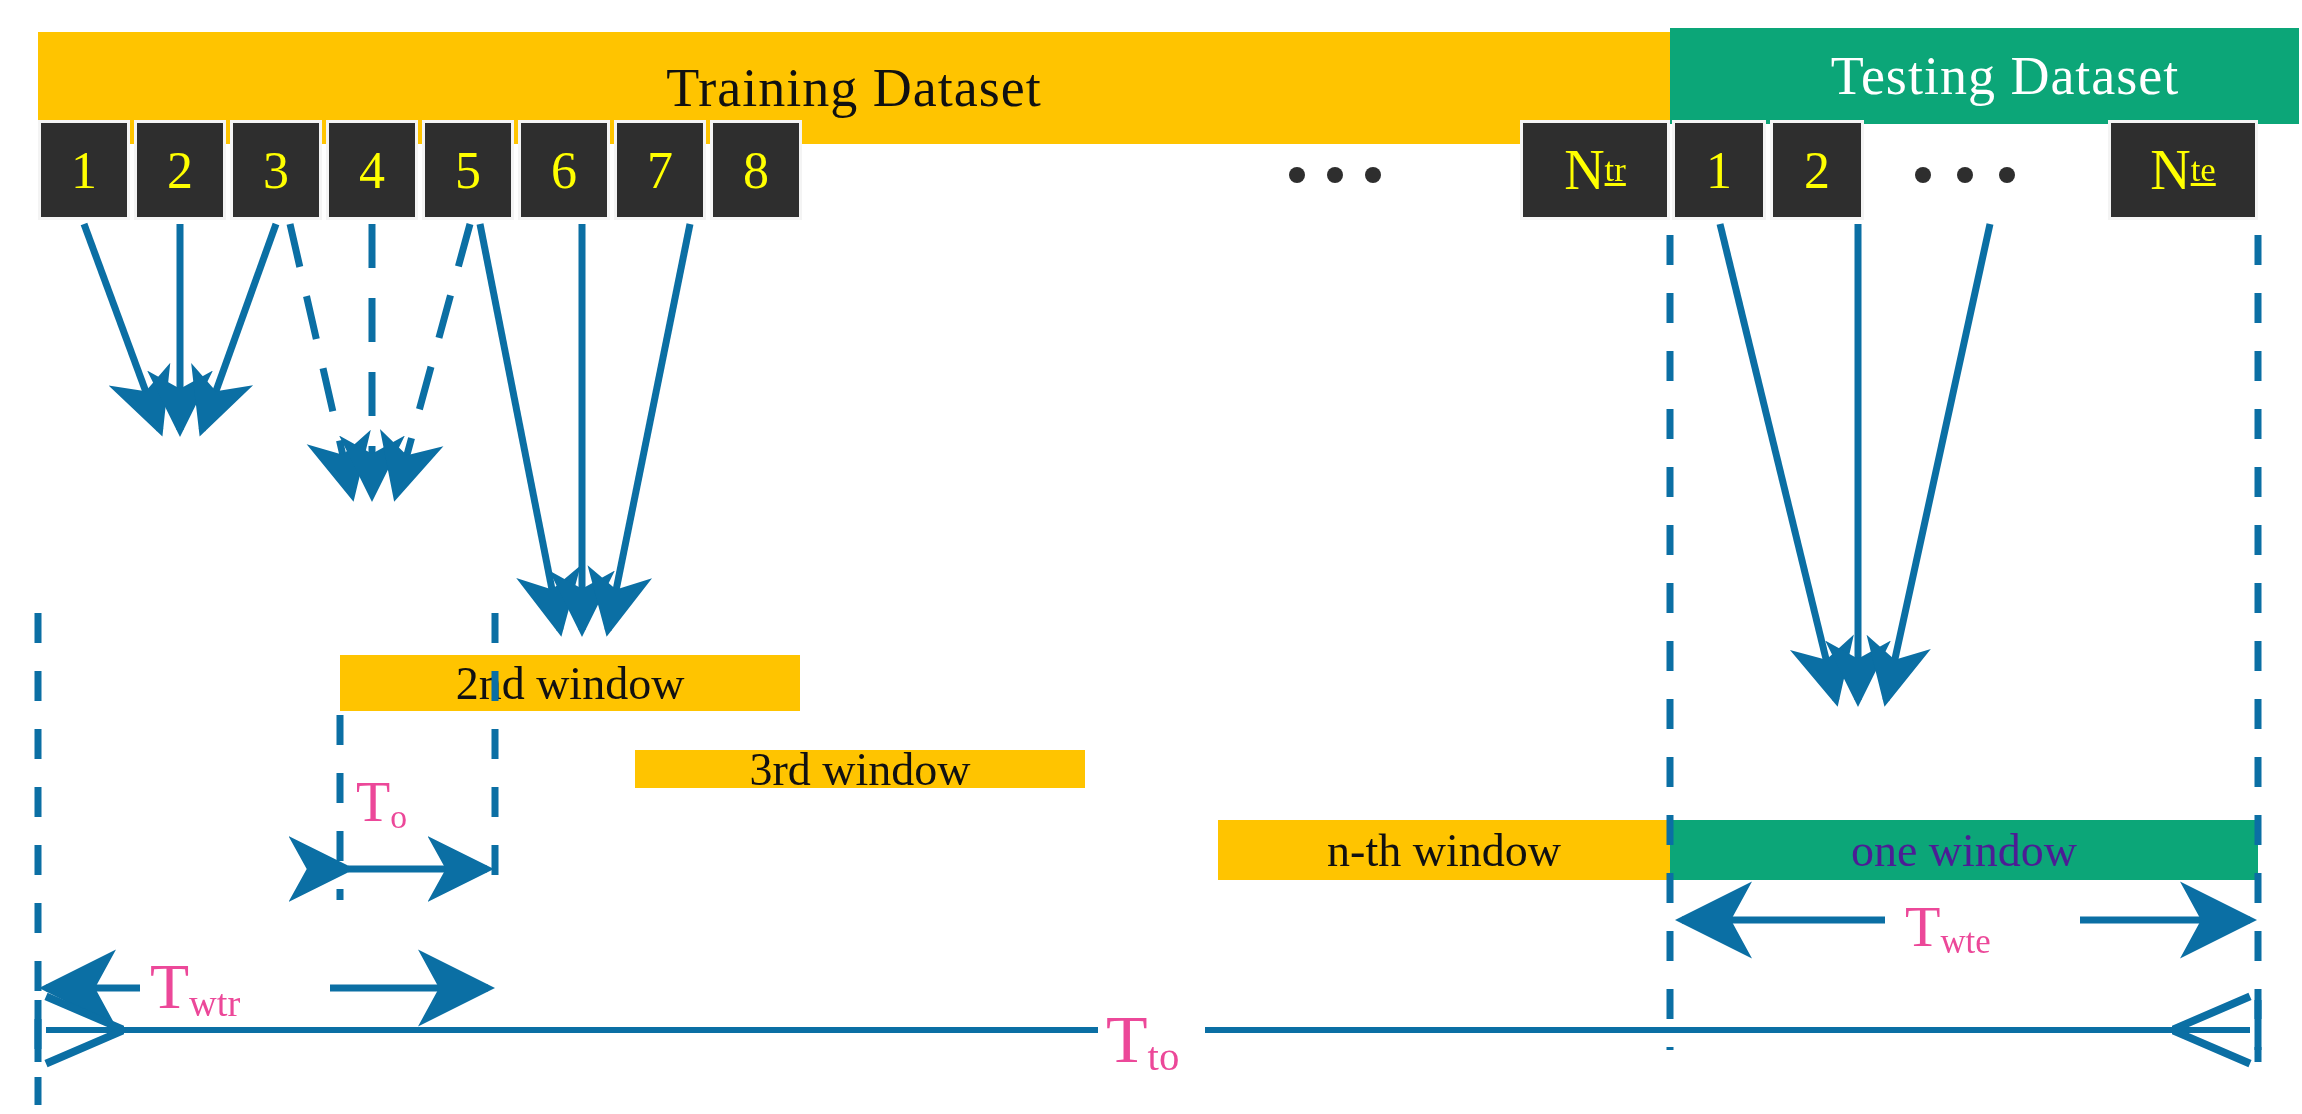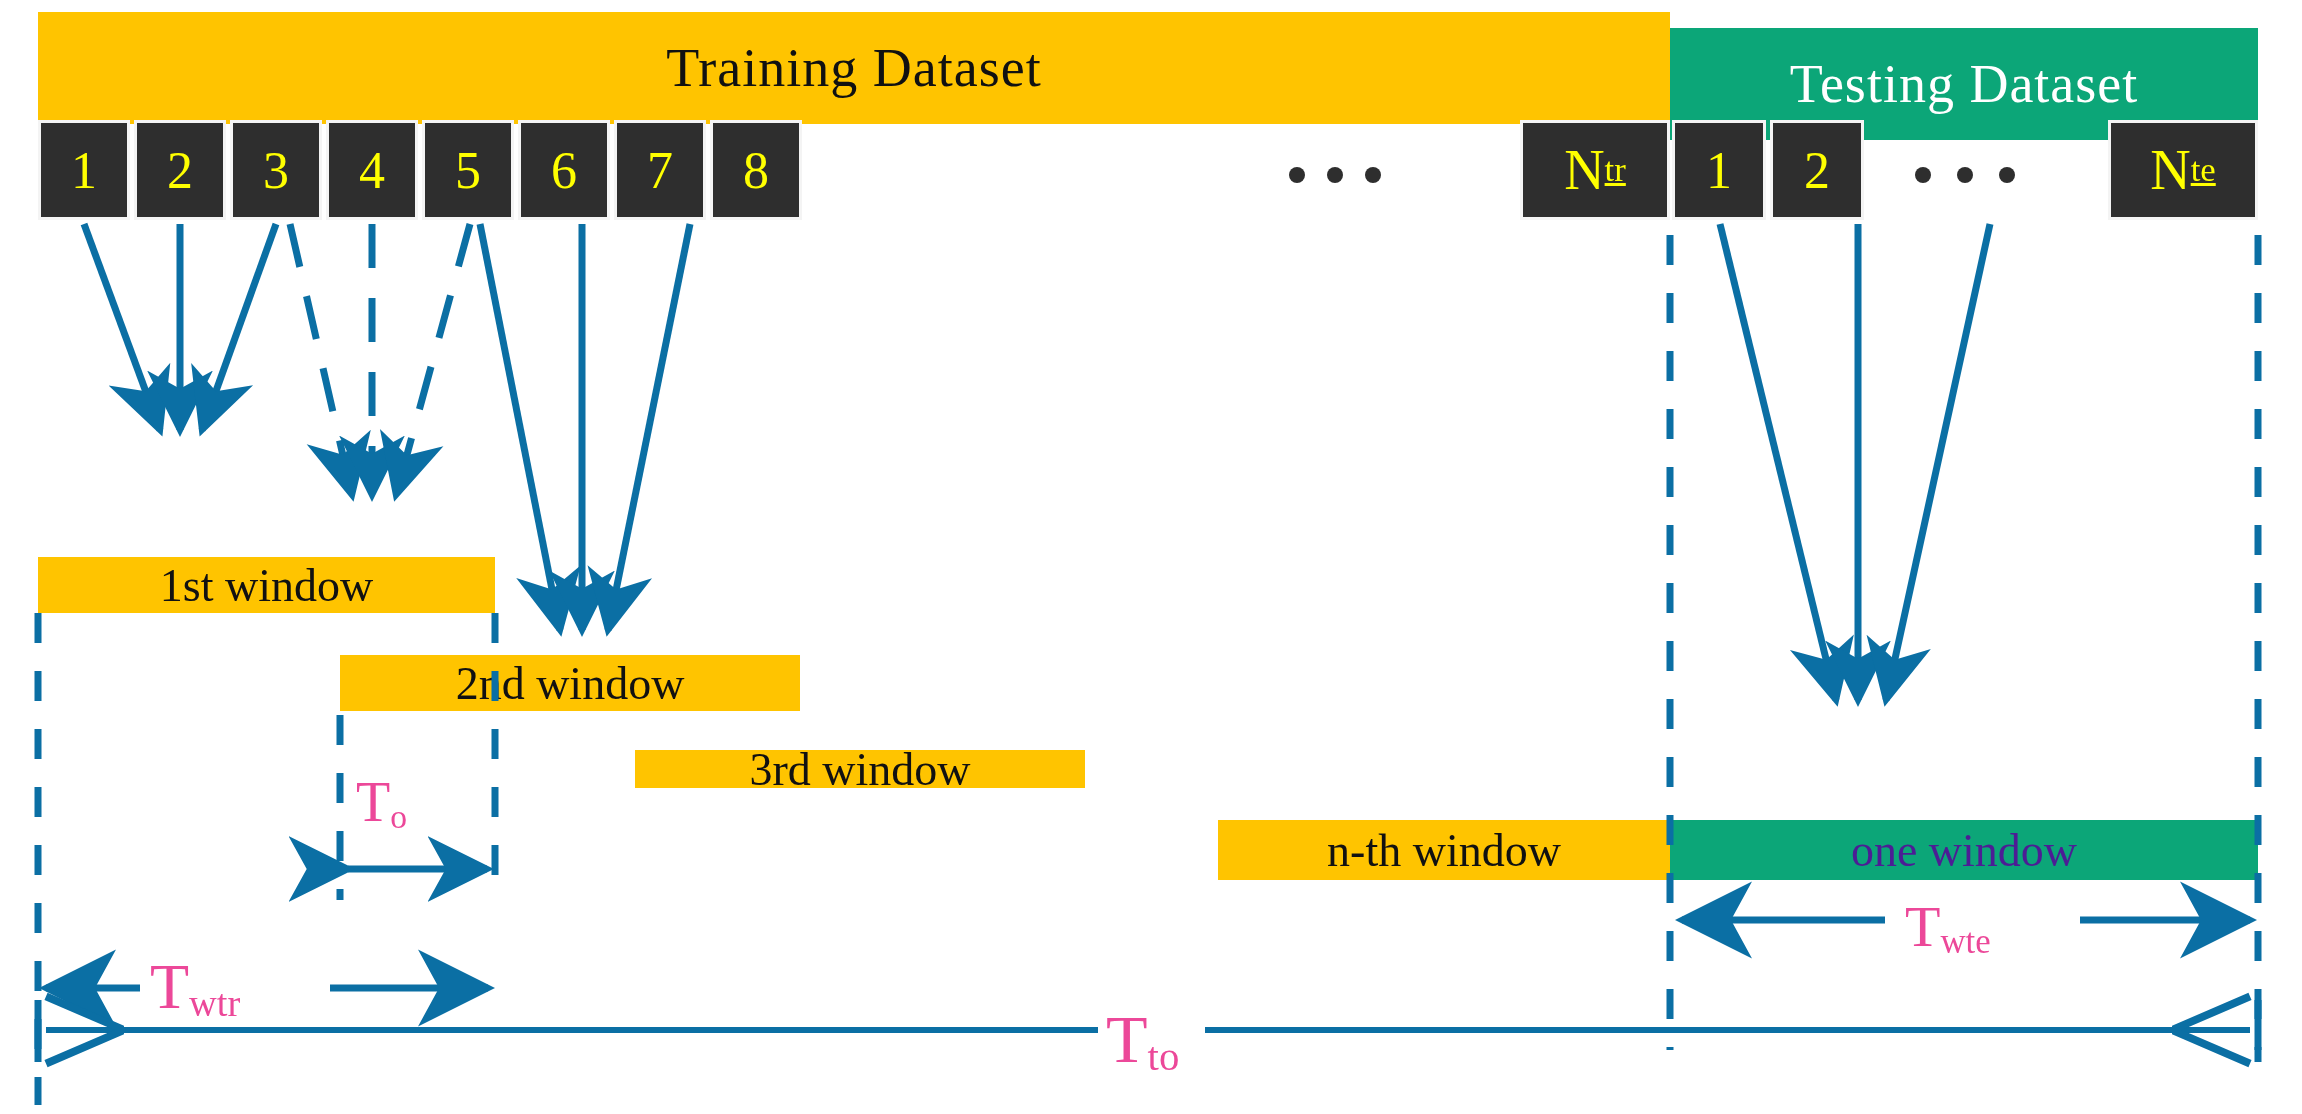--- a/index.html
+++ b/index.html
@@ -22,25 +22,25 @@
   .winbar.g{background:#0CA678;color:#4c1d95;}
   .lbl{position:absolute;color:#ec4899;font-size:52px;white-space:nowrap;}
   .lbl sub{font-size:0.6em;vertical-align:-0.2em;}
   svg.layer{position:absolute;left:0;top:0;width:2302px;height:1114px;pointer-events:none;}
 </style>
 </head>
 <body>
 
 <div id="stage">
 
-  <div class="hdr train-hdr" style="left:38px;top:12px;width:1632px;height:112px;">
+  <div class="hdr train-hdr" style="left:38px;top:32px;width:1632px;height:112px;">
     <span>Training Dataset</span>
   </div>
 
-  <div class="hdr test-hdr" style="left:1670px;top:28px;width:588px;height:112px;">
+  <div class="hdr test-hdr" style="left:1670px;top:28px;width:588px;height:96px;padding-left:41px;">
     <span>Testing Dataset</span>
   </div>
 
   <div class="blk" style="left:38px;top:120px;width:92px;height:100px;">1</div>
   <div class="blk" style="left:134px;top:120px;width:92px;height:100px;">2</div>
   <div class="blk" style="left:230px;top:120px;width:92px;height:100px;">3</div>
   <div class="blk" style="left:326px;top:120px;width:92px;height:100px;">4</div>
   <div class="blk" style="left:422px;top:120px;width:92px;height:100px;">5</div>
   <div class="blk" style="left:518px;top:120px;width:92px;height:100px;">6</div>
   <div class="blk" style="left:614px;top:120px;width:92px;height:100px;">7</div>
@@ -64,23 +64,20 @@
     <i></i>
     <i></i>
     <i></i>
   </div>
 
   <div class="blk big" style="left:2108px;top:120px;width:150px;height:100px;">
     <span>N</span>
       <sub>te</sub>
   </div>
 
-  <div class="winbar y" style="left:38px;top:557px;width:457px;height:56px;">
-    <span>1st window</span>
-  </div>
   <div class="winbar y" style="left:340px;top:655px;width:460px;height:56px;">
     <span>2nd window</span>
   </div>
   <div class="winbar y" style="left:635px;top:750px;width:450px;height:38px;">
     <span>3rd window</span>
   </div>
   <div class="winbar y" style="left:1218px;top:820px;width:452px;height:60px;">
     <span>n-th window</span>
   </div>
   <div class="winbar g" style="left:1670px;top:820px;width:588px;height:60px;">

